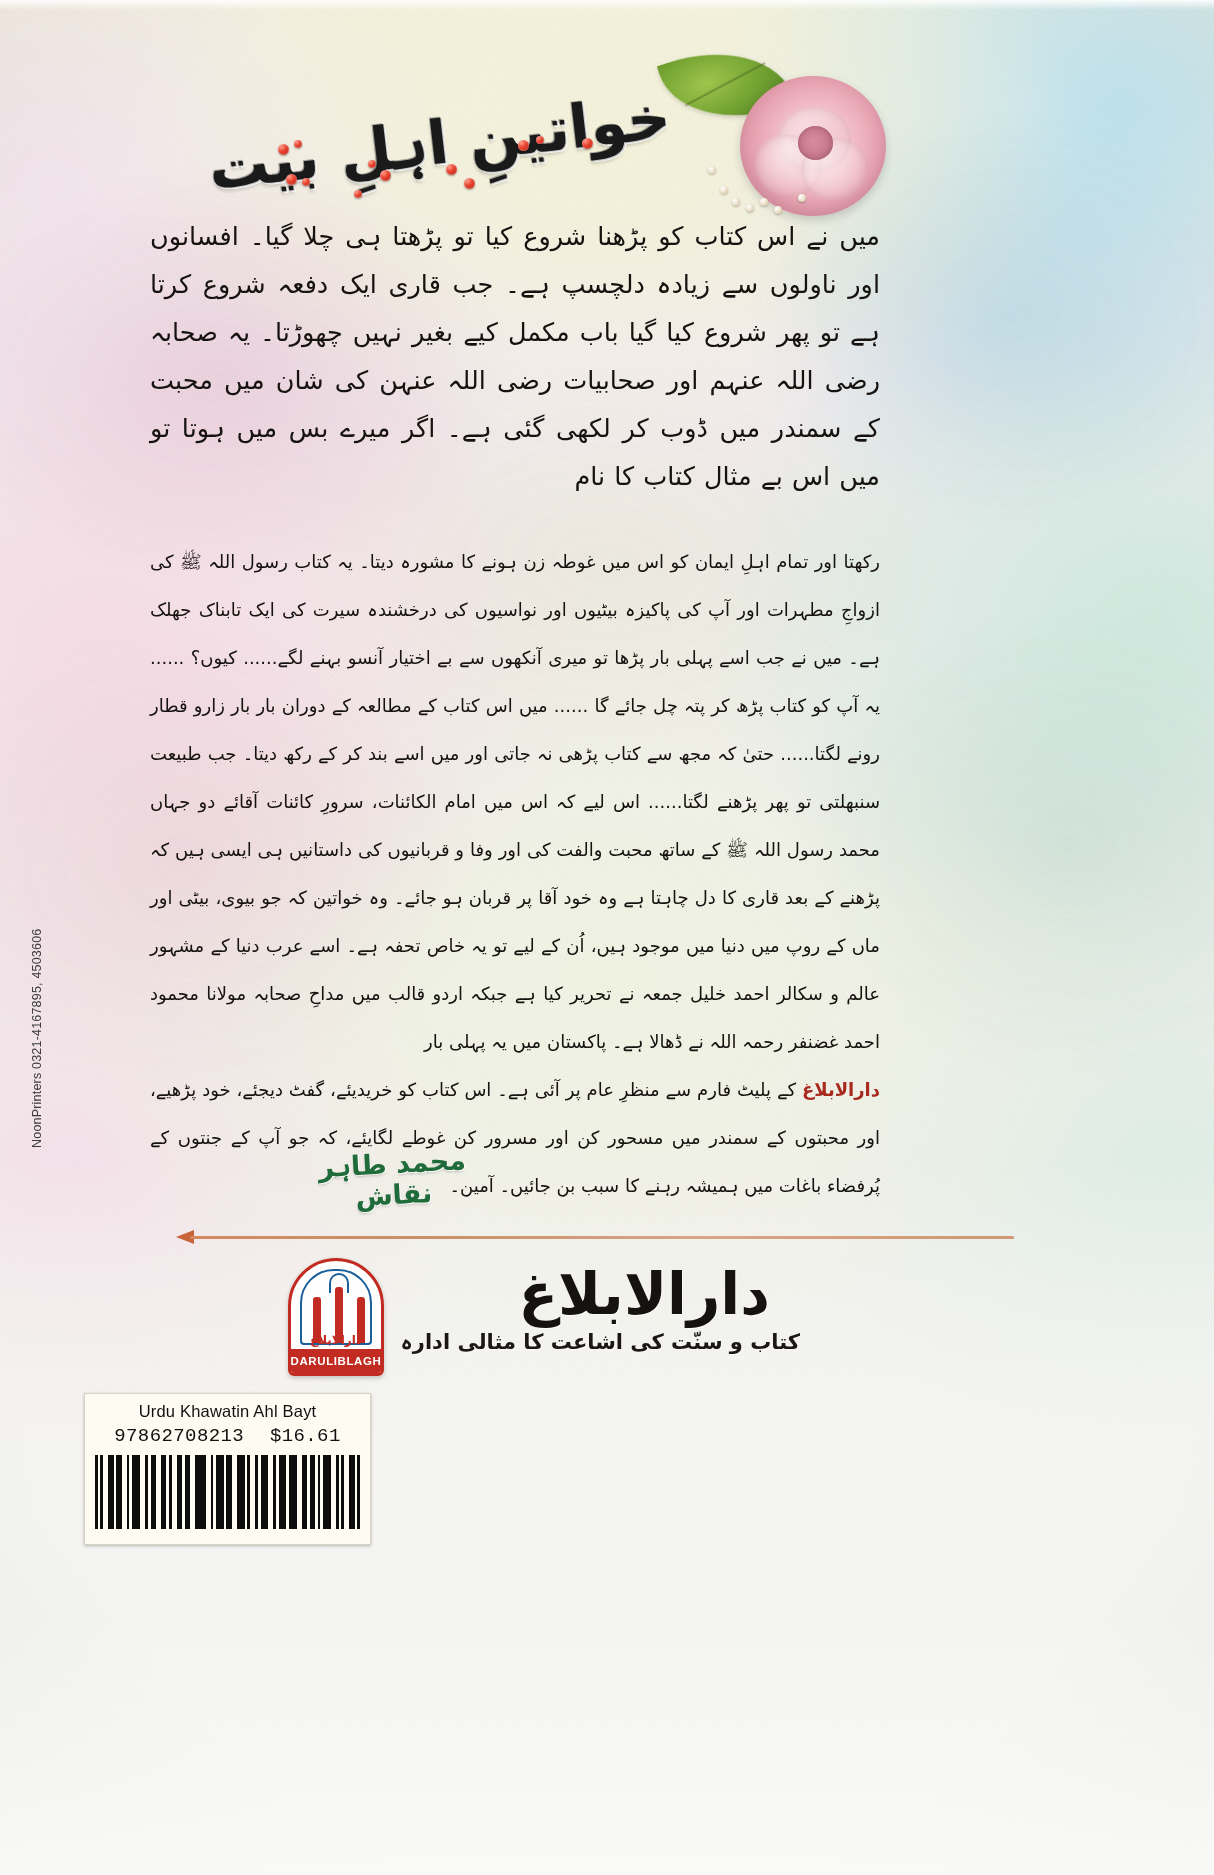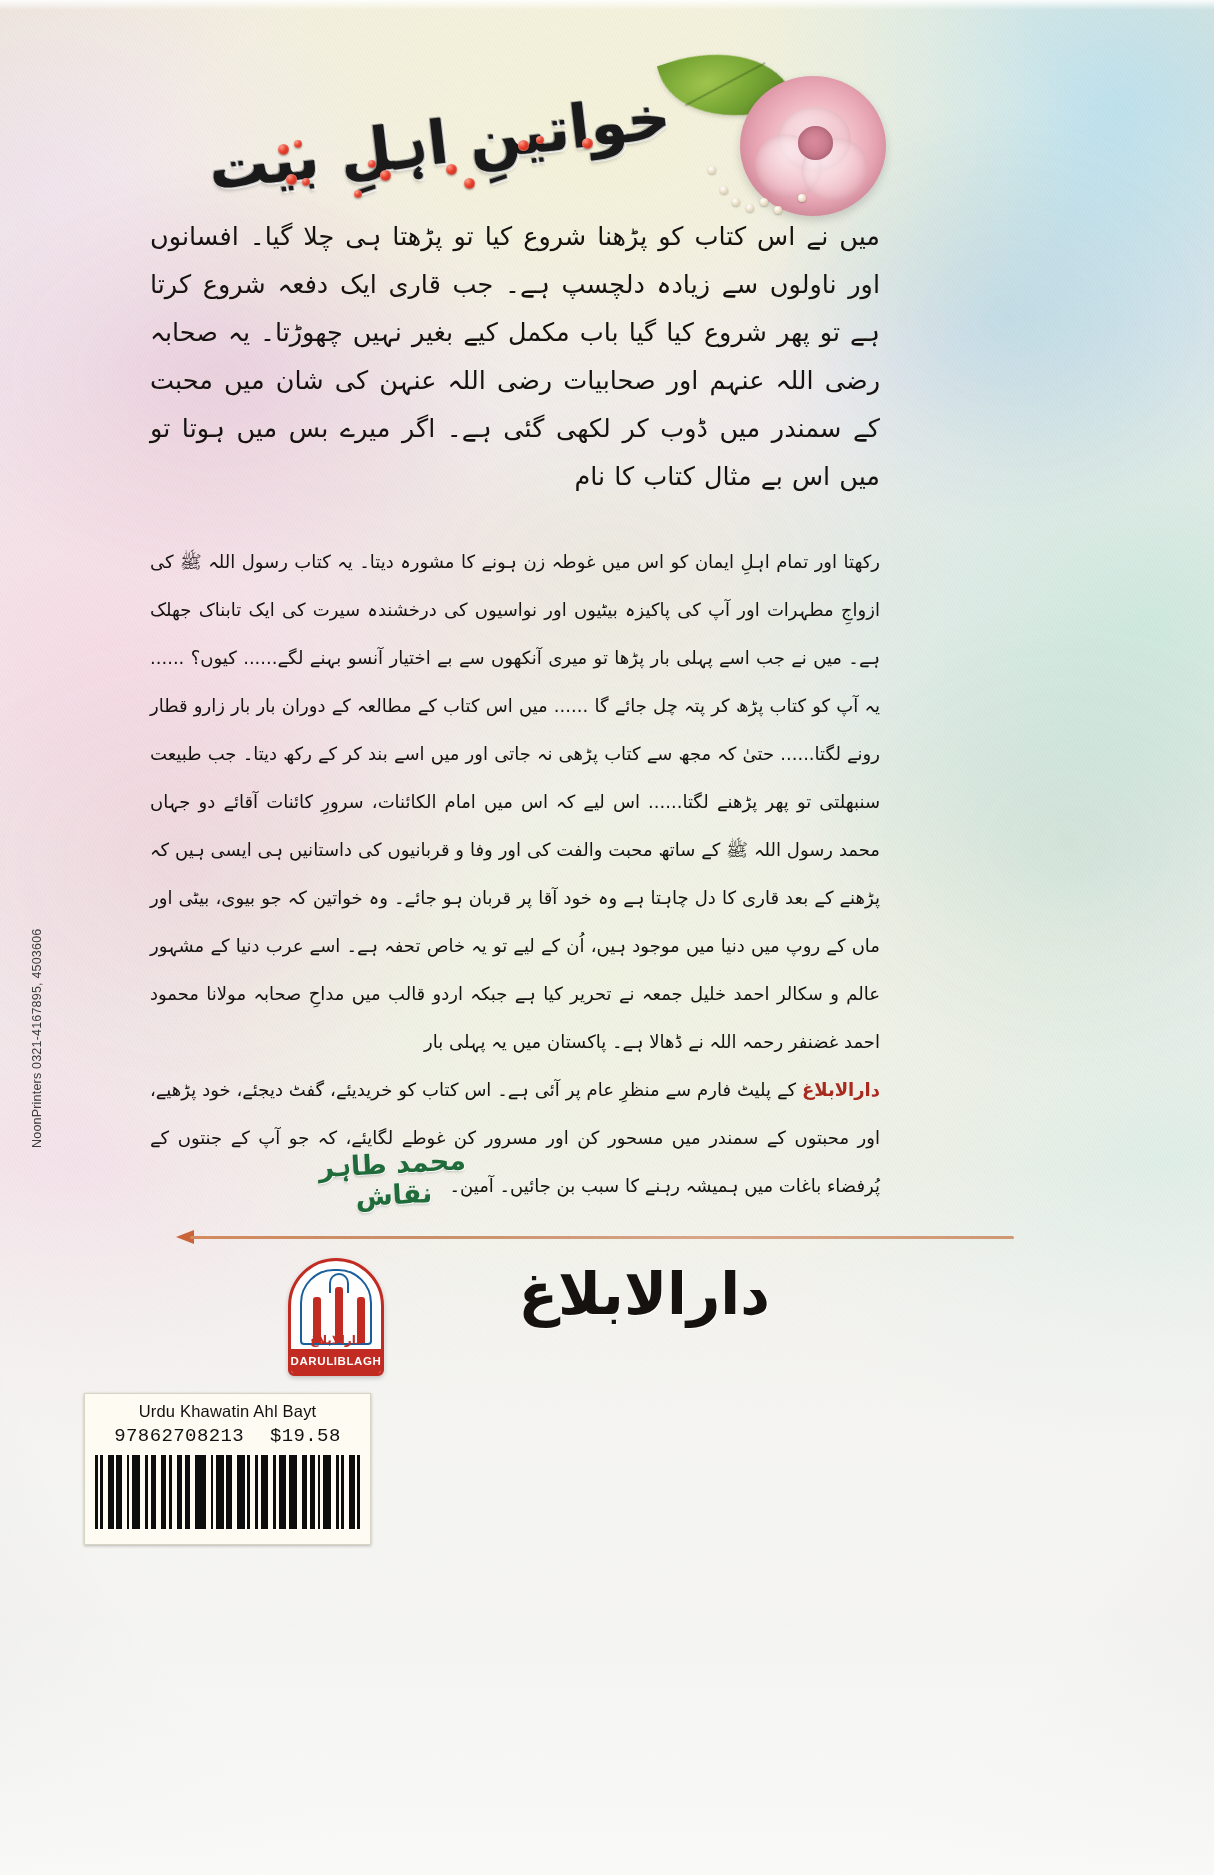--- a/index.html
+++ b/index.html
@@ -451,29 +451,30 @@
       <div class="dome"></div>
       <div class="pillar p1"></div>
       <div class="pillar p2"></div>
       <div class="pillar p3"></div>
       <div class="logo-ar">دارالابلاغ</div>
       <div class="logo-band">DARULIBLAGH</div>
     </div>
 
     <div class="pub-name">دارالابلاغ</div>
 
+    <div class="pub-tag">کتاب و سنّت کی اشاعت کا مثالی ادارہ</div>
   </div>
 
   <div class="printer-credit">NoonPrinters 0321-4167895, 4503606</div>
 
   <div class="price-label">
     <div class="ttl">Urdu Khawatin Ahl Bayt</div>
     <div class="row2">
       <span>97862708213</span>
-      <span class="price">$19.58</span>
+      <span class="price">$16.61</span>
     </div>
     <div class="barcode">
         <div class="b" style="width: 2.9px;"></div>
         <div class="sp" style="width: 2.9px;"></div>
         <div class="b" style="width: 2.9px;"></div>
         <div class="sp" style="width: 2.9px;"></div>
         <div class="sp" style="width: 2.9px;"></div>
         <div class="b" style="width: 2.9px;"></div>
         <div class="b" style="width: 2.9px;"></div>
         <div class="sp" style="width: 2.9px;"></div>

